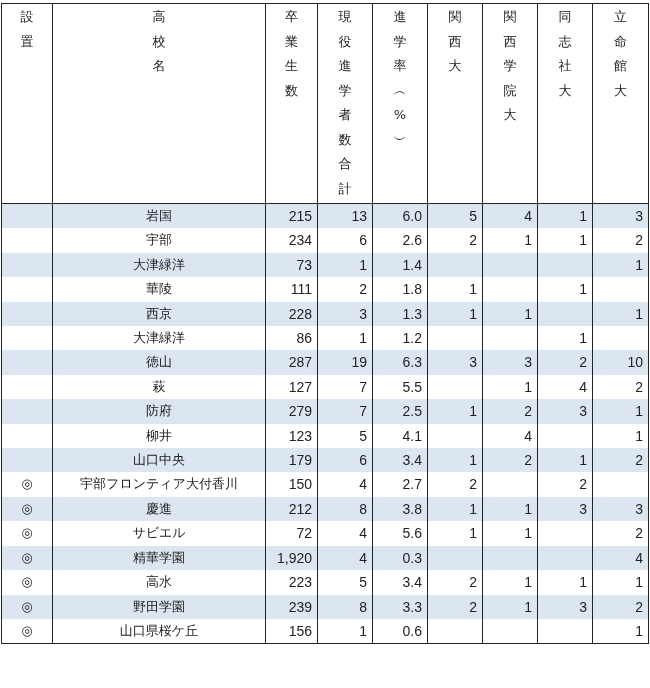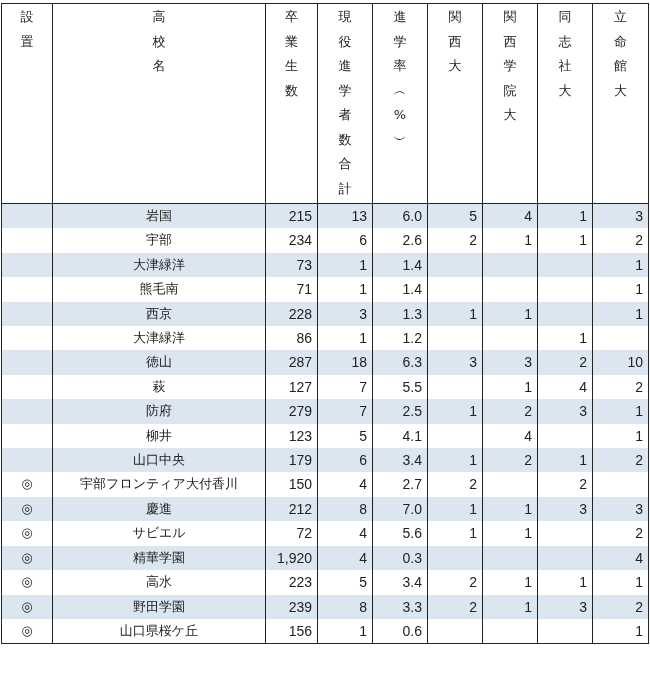--- a/index.html
+++ b/index.html
@@ -139,28 +139,28 @@
         <td class="num">73</td>
         <td class="num">1</td>
         <td class="num">1.4</td>
         <td class="num"></td>
         <td class="num"></td>
         <td class="num"></td>
         <td class="num">1</td>
       </tr>
       <tr>
         <td class="mark"></td>
-        <td class="name">熊毛南</td>
-        <td class="num">71</td>
-        <td class="num">1</td>
-        <td class="num">1.4</td>
-        <td class="num"></td>
-        <td class="num"></td>
-        <td class="num"></td>
-        <td class="num">1</td>
+        <td class="name">華陵</td>
+        <td class="num">111</td>
+        <td class="num">2</td>
+        <td class="num">1.8</td>
+        <td class="num">1</td>
+        <td class="num"></td>
+        <td class="num">1</td>
+        <td class="num"></td>
       </tr>
       <tr>
         <td class="mark"></td>
         <td class="name">西京</td>
         <td class="num">228</td>
         <td class="num">3</td>
         <td class="num">1.3</td>
         <td class="num">1</td>
         <td class="num">1</td>
         <td class="num"></td>
@@ -174,21 +174,21 @@
         <td class="num">1.2</td>
         <td class="num"></td>
         <td class="num"></td>
         <td class="num">1</td>
         <td class="num"></td>
       </tr>
       <tr>
         <td class="mark"></td>
         <td class="name">徳山</td>
         <td class="num">287</td>
-        <td class="num">18</td>
+        <td class="num">19</td>
         <td class="num">6.3</td>
         <td class="num">3</td>
         <td class="num">3</td>
         <td class="num">2</td>
         <td class="num">10</td>
       </tr>
       <tr>
         <td class="mark"></td>
         <td class="name">萩</td>
         <td class="num">127</td>
@@ -241,21 +241,21 @@
         <td class="num">2</td>
         <td class="num"></td>
         <td class="num">2</td>
         <td class="num"></td>
       </tr>
       <tr>
         <td class="mark">◎</td>
         <td class="name">慶進</td>
         <td class="num">212</td>
         <td class="num">8</td>
-        <td class="num">7.0</td>
+        <td class="num">3.8</td>
         <td class="num">1</td>
         <td class="num">1</td>
         <td class="num">3</td>
         <td class="num">3</td>
       </tr>
       <tr>
         <td class="mark">◎</td>
         <td class="name">サビエル</td>
         <td class="num">72</td>
         <td class="num">4</td>

